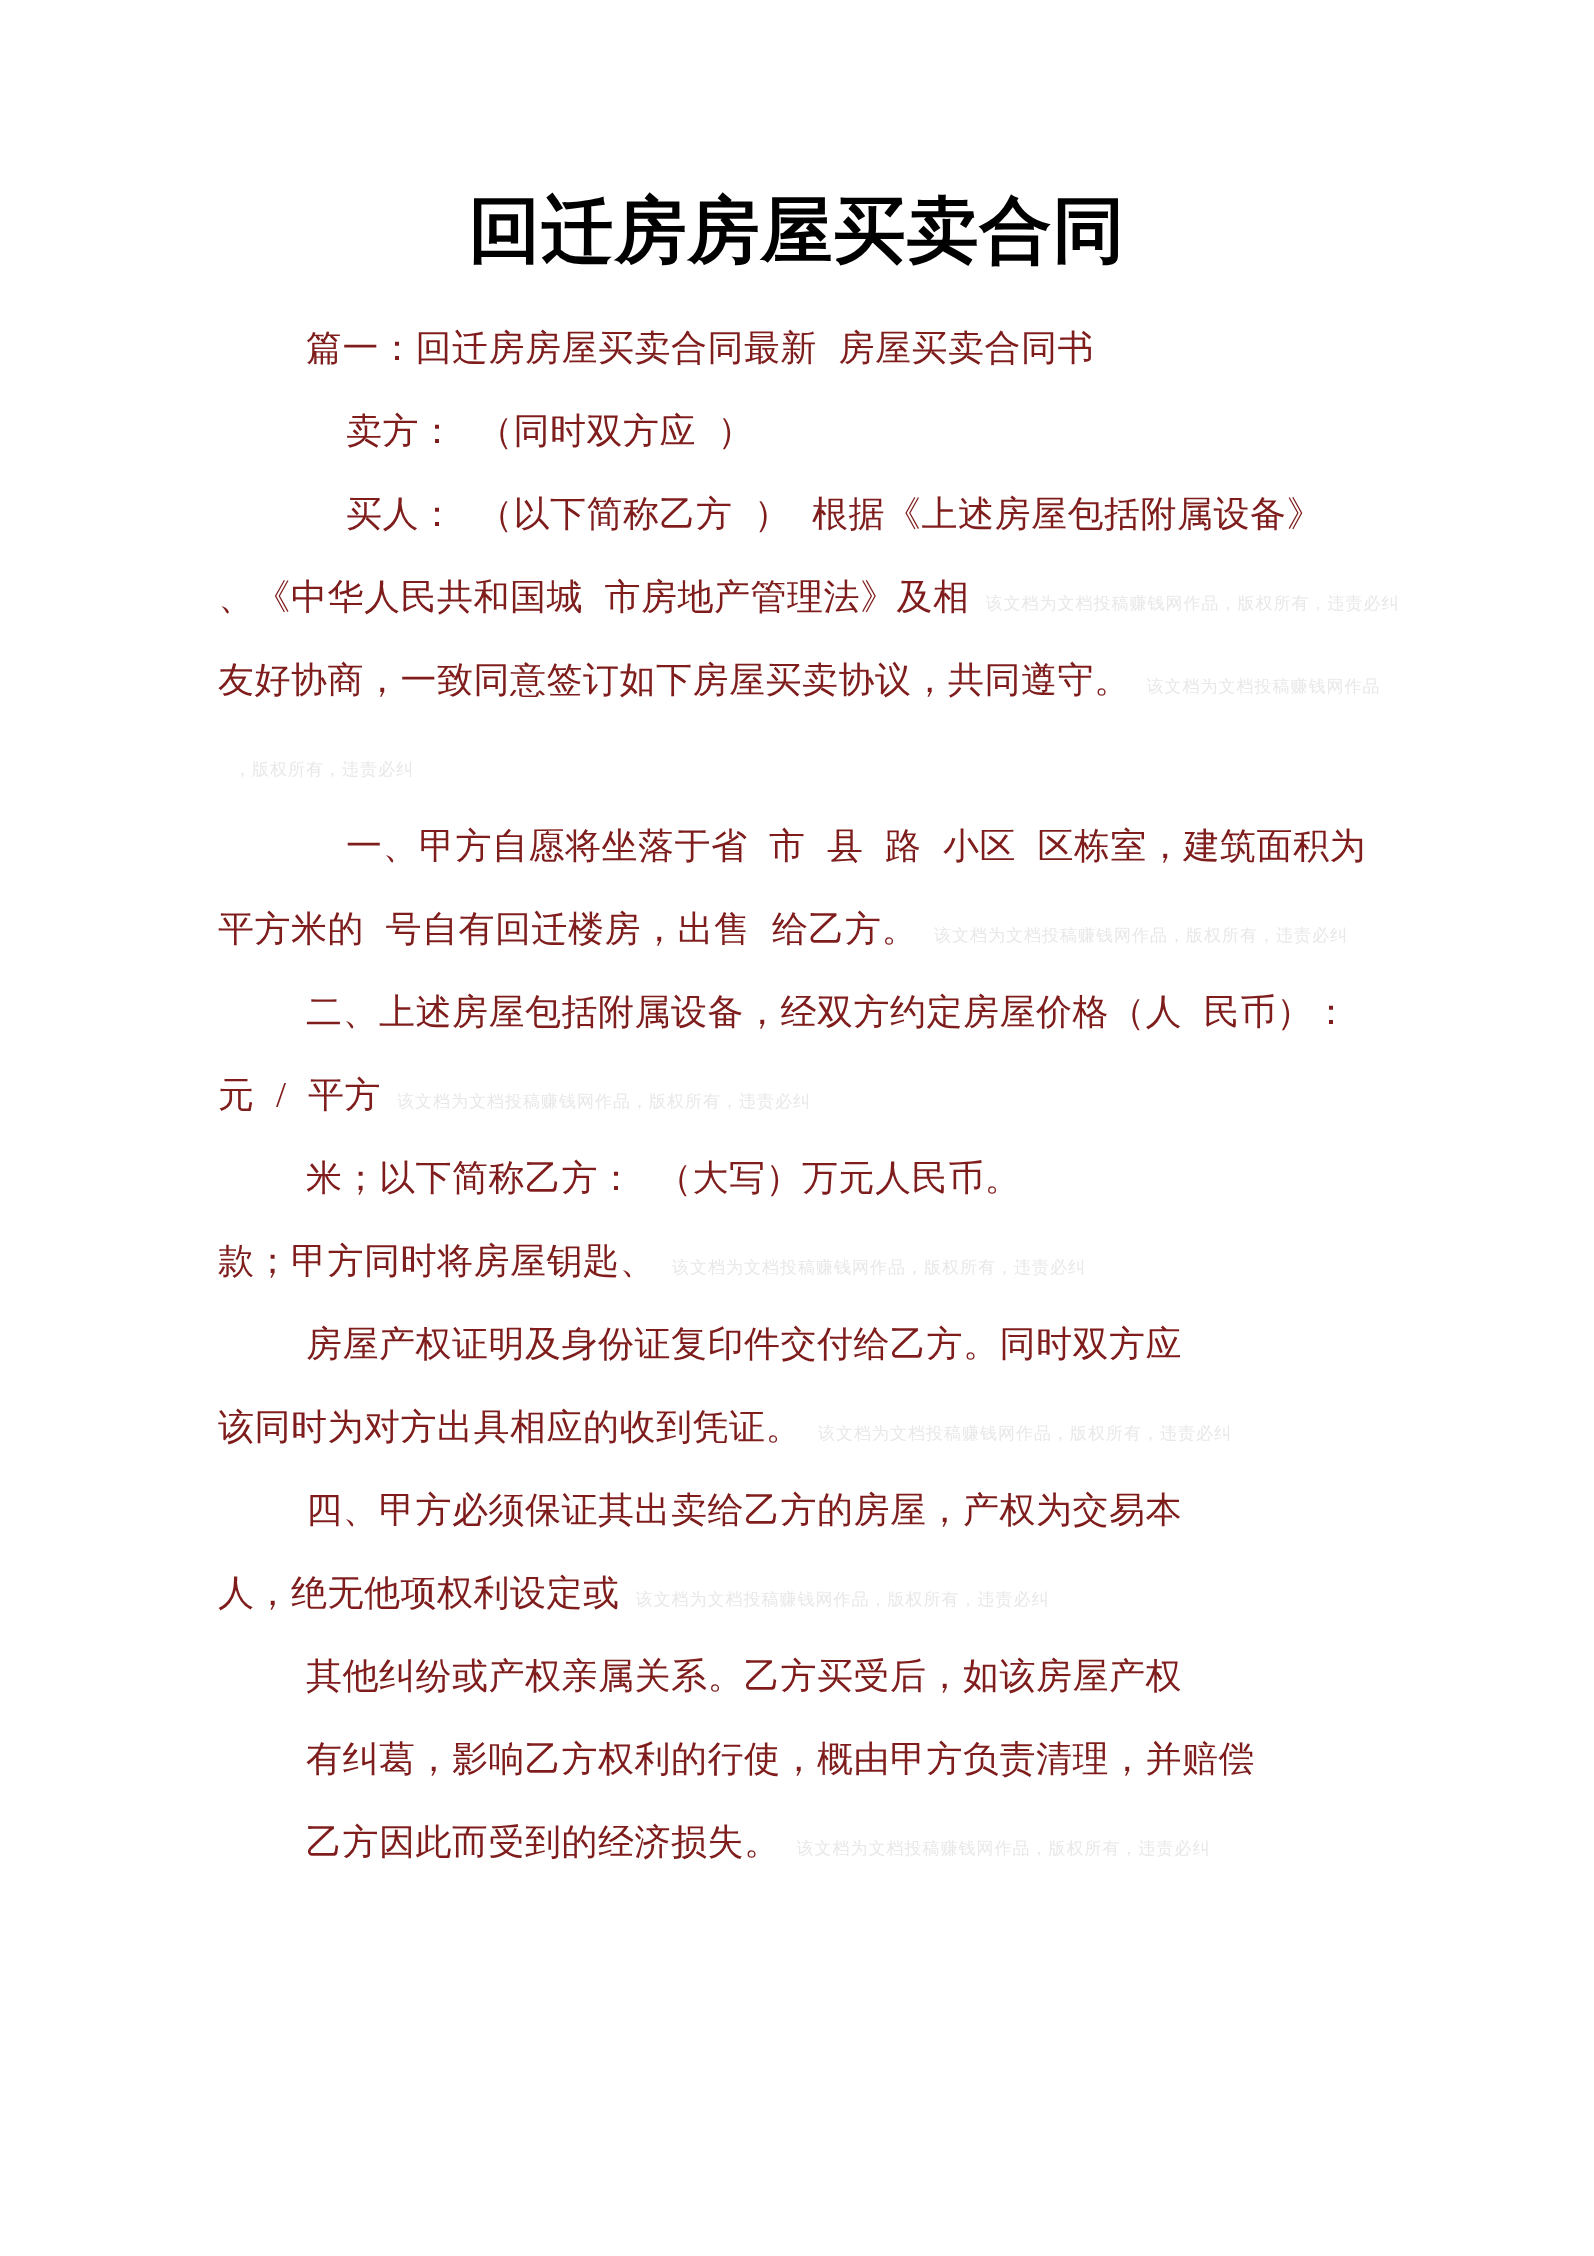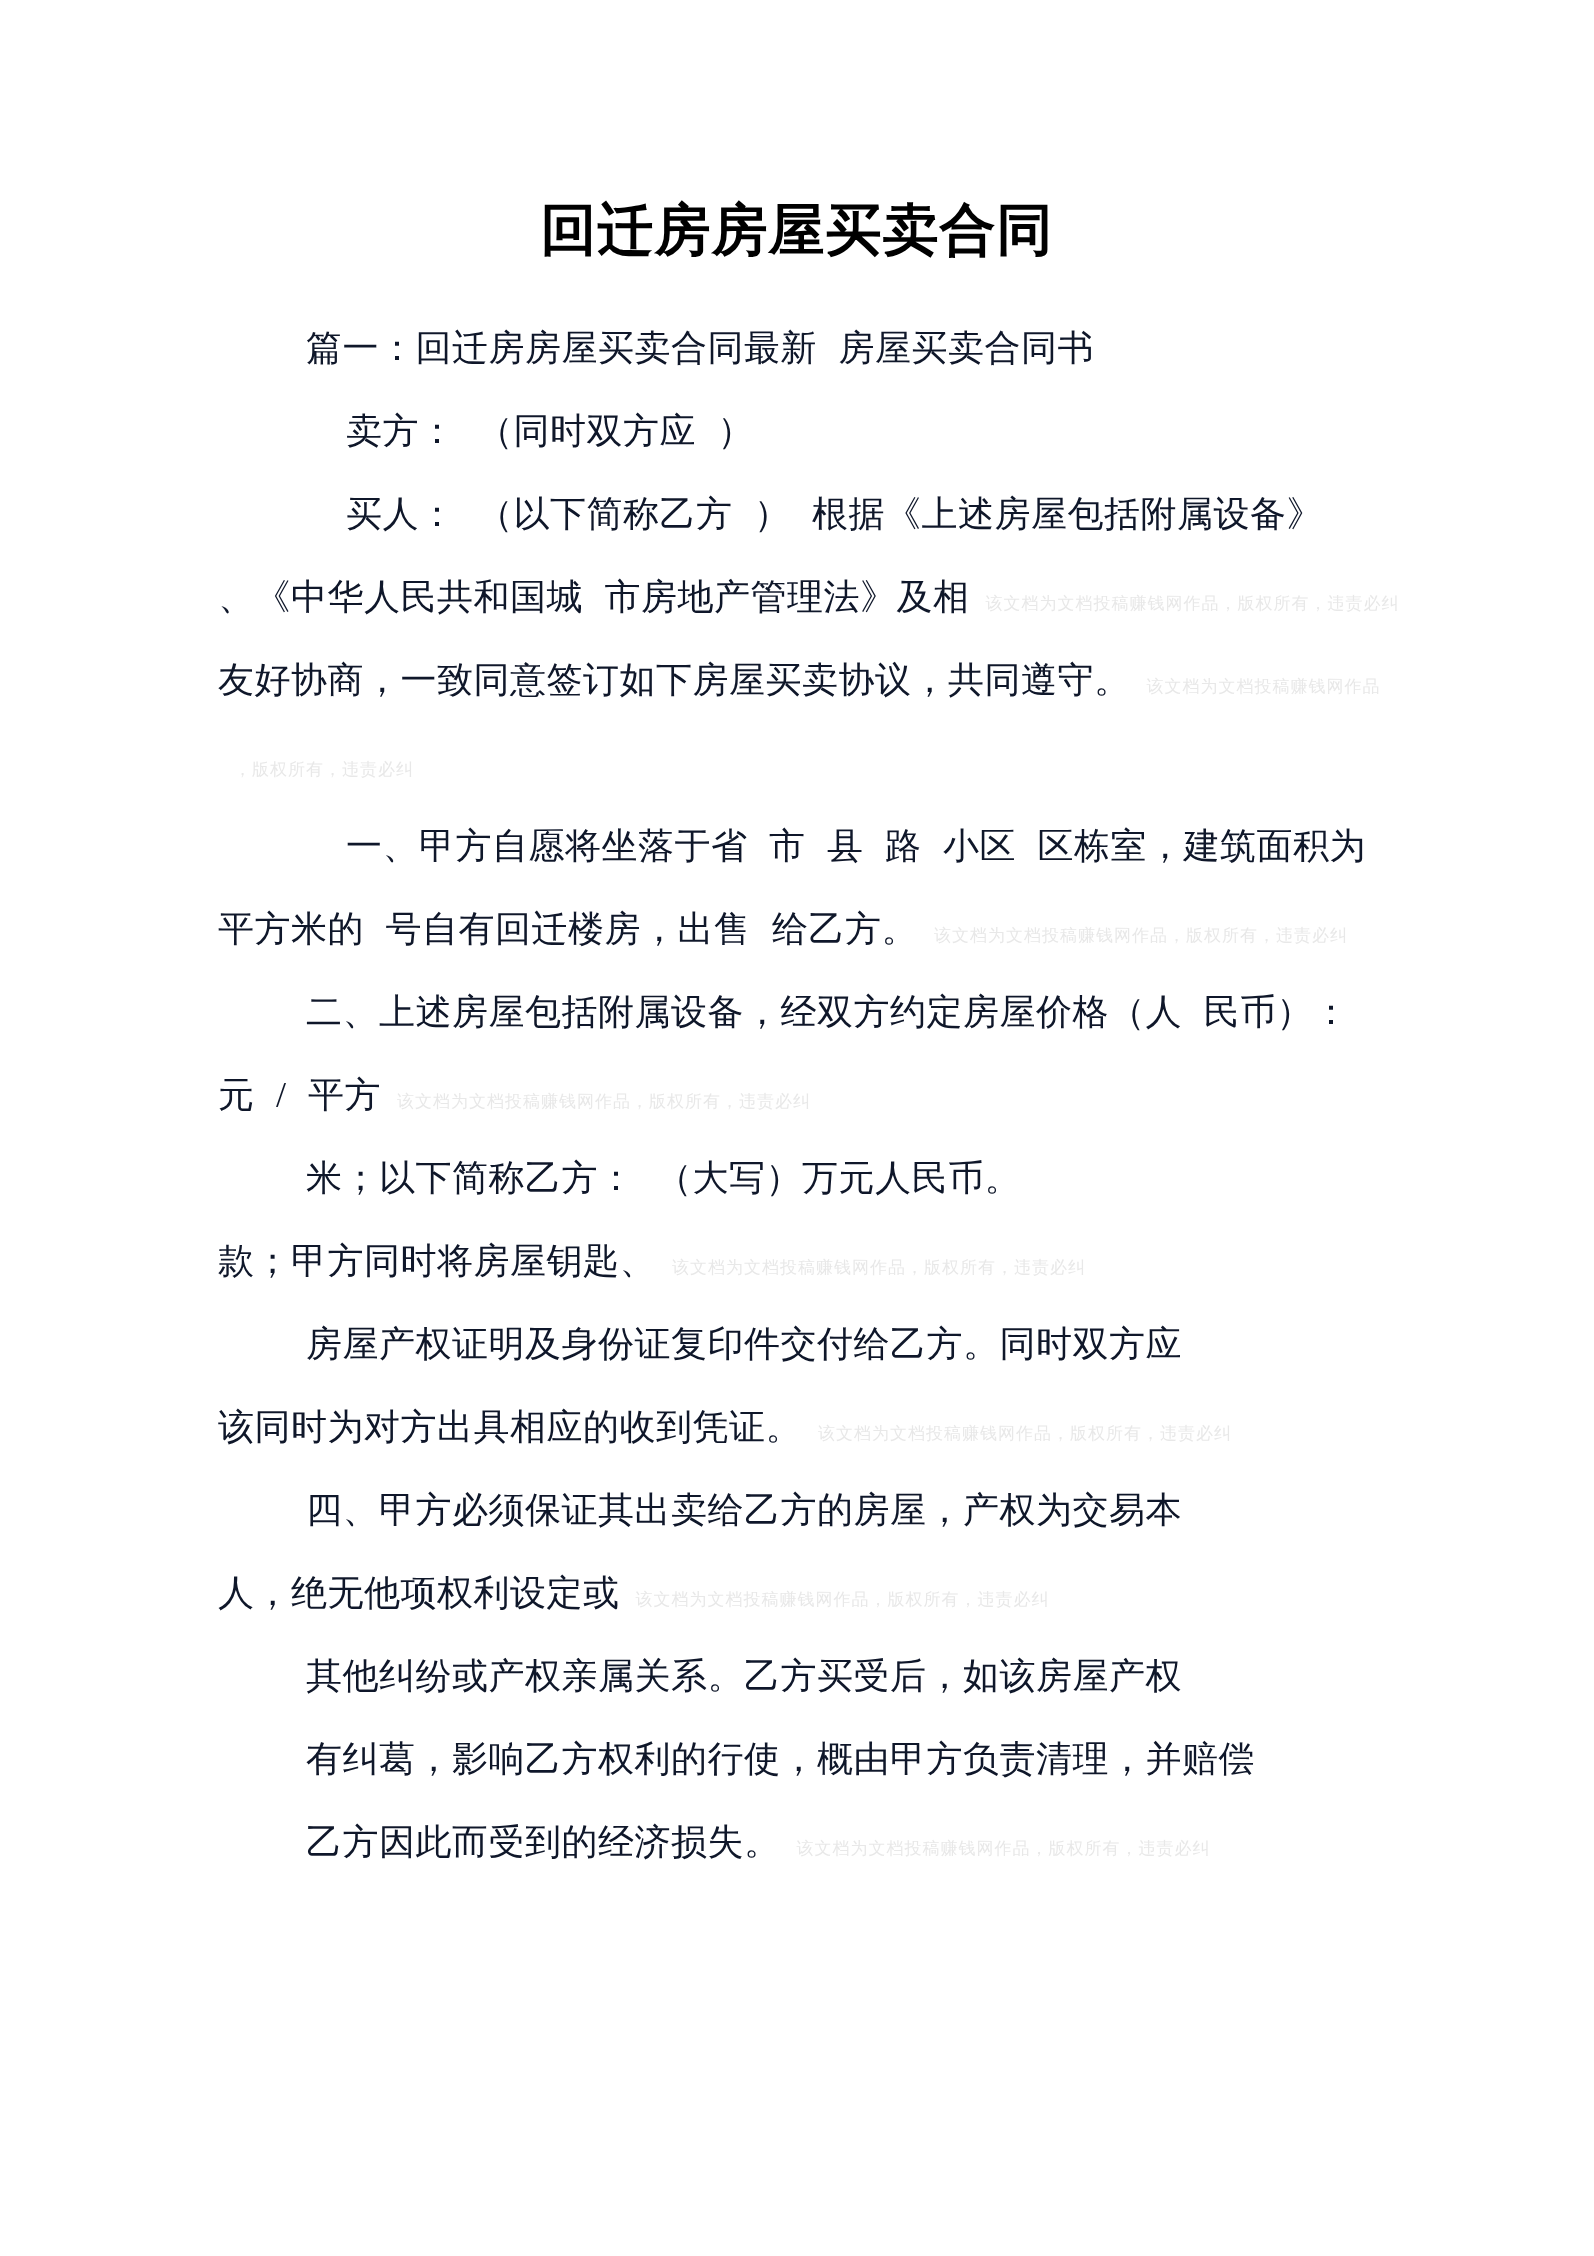--- a/index.html
+++ b/index.html
@@ -17,42 +17,42 @@
     color: #000000;
   }
   .doc-title {
     margin: 0;
     padding-top: 190px;
     height: 80px;
     line-height: 80px;
     text-align: center;
     font-family: "Liberation Sans", "DejaVu Sans", sans-serif;
     font-weight: 700;
-    font-size: 56px;
+    font-size: 72px;
     letter-spacing: 1px;
     color: #000000;
   }
   .doc-body {
     margin-top: 37px;
     margin-left: 218px;
     margin-right: 60px;
   }
   .line {
     height: 83px;
     line-height: 83px;
     font-size: 36px;
     white-space: nowrap;
     word-spacing: 12px;
     letter-spacing: 0.5px;
   }
   .indent-0 { padding-left: 0; }
   .indent-2 { padding-left: 88px; }
   .indent-3 { padding-left: 128px; }
   .line-text {
-    color: #0f172a;
+    color: #7f1d1d;
   }
   .watermark {
     margin-left: 16px;
     font-family: "Liberation Sans", "DejaVu Sans", sans-serif;
     font-size: 17px;
     letter-spacing: 1px;
     word-spacing: 0;
     color: #e8e8e8;
   }
 </style>

